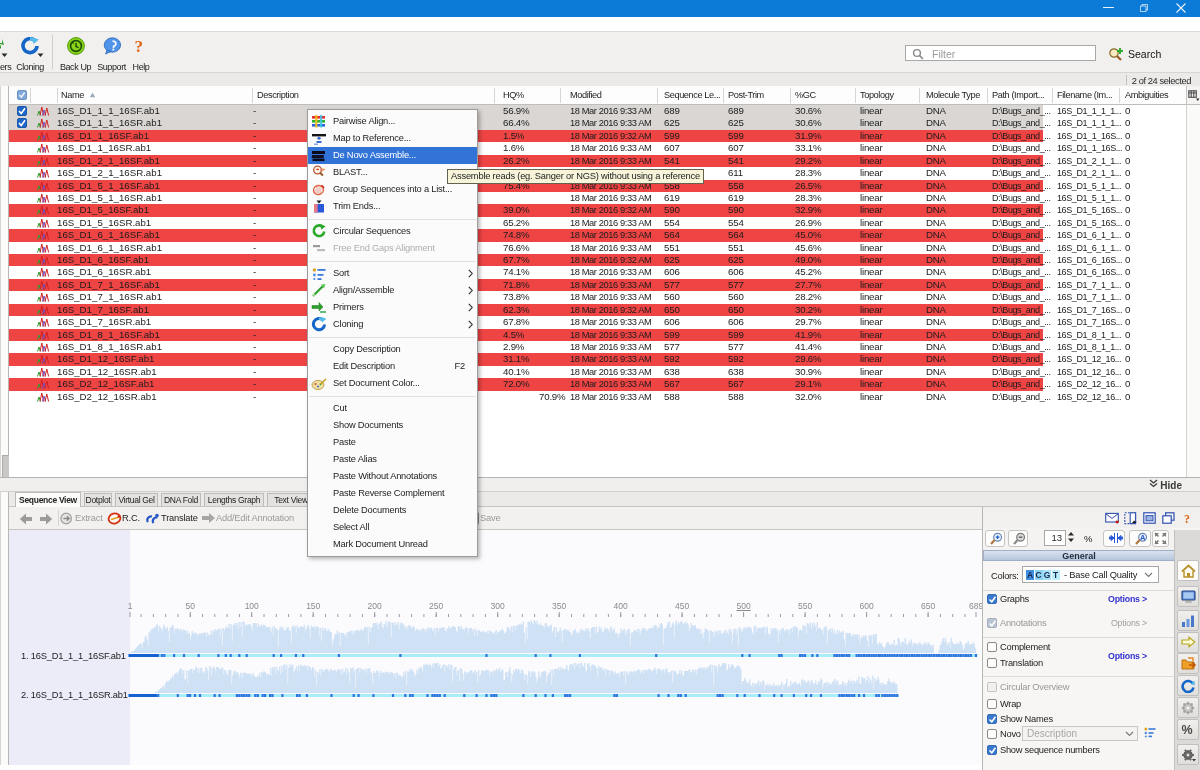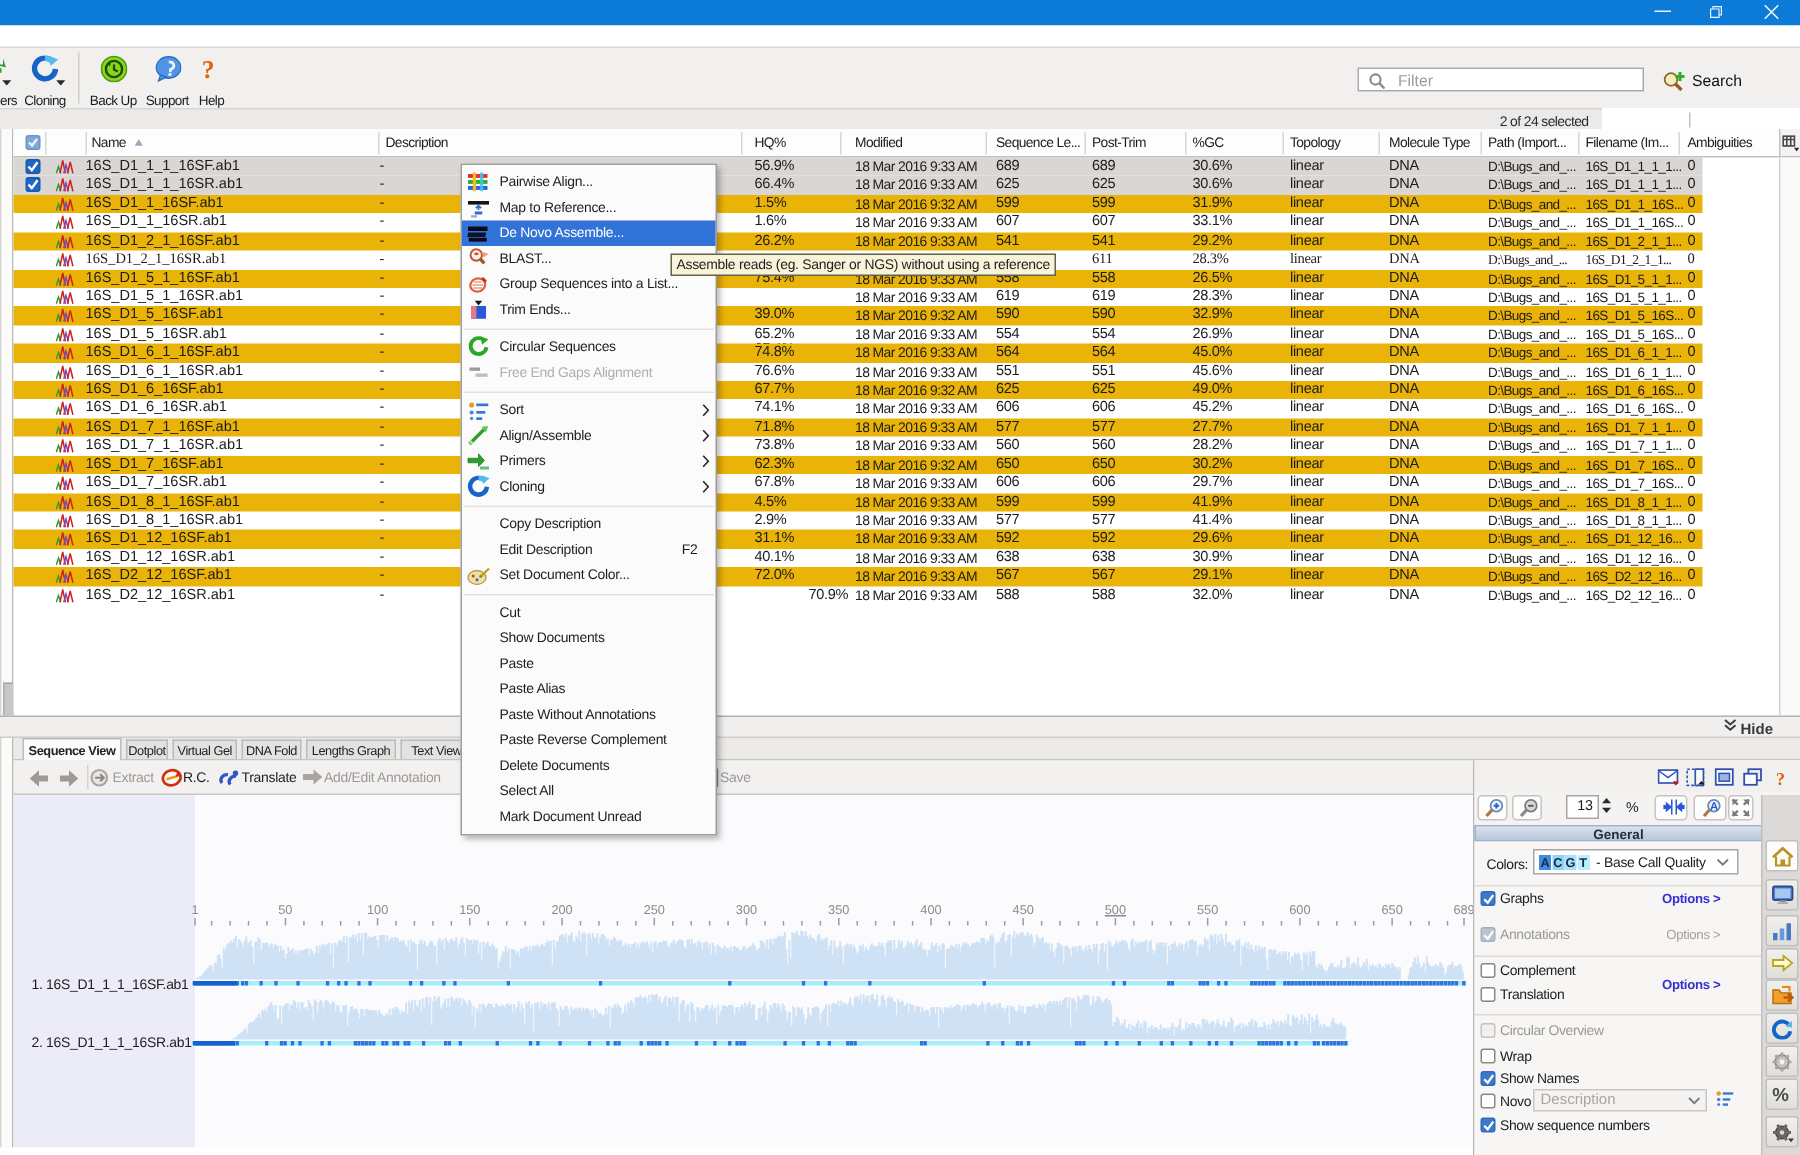--- a/index.html
+++ b/index.html
@@ -18,35 +18,35 @@
   
   #toolbar{left:0;top:31px;width:1200px;height:41px;background:#f1f0ef;border-top:1px solid #dadada;box-sizing:border-box;}
   .tb-item{position:absolute;text-align:center;font-size:10.5px;color:#1d1d1d;}
   .tb-label{position:absolute;top:28px;width:100%;text-align:center;font-size:9px;letter-spacing:-0.4px;}
   .tb-sep{position:absolute;top:3px;height:34px;width:1px;background:#d0cecd;}
   #filterbox{position:absolute;left:905px;top:13px;width:191px;height:16px;background:#fff;border:1px solid #a9a8a7;box-sizing:border-box;}
   #filter-placeholder{position:absolute;left:26px;top:2px;font-size:10.5px;color:#9c9c9c;}
   #searchbtn{left:1107px;top:14px;height:16px;}
   #search-label{position:absolute;left:21px;top:2px;font-size:10.5px;color:#111;}
   
-  #statusbar{left:0;top:72px;width:1068px;height:14px;background:#ebeae9;border-top:1px solid #d7d5d3;box-sizing:border-box;}
+  #statusbar{left:0;top:72px;width:1200px;height:14px;background:#ebeae9;border-top:1px solid #d7d5d3;box-sizing:border-box;}
   #sel-count{position:absolute;right:9px;top:2.5px;font-size:9.3px;letter-spacing:-0.4px;color:#2b2b2b;}
   #sel-sep{position:absolute;left:1126px;top:2px;width:1px;height:10px;background:#c2c0be;}
   
   #leftstrip{left:0;top:86px;width:9px;height:679px;background:#fbfbfa;border-left:1px solid #d8d6d4;border-right:1px solid #b9b7b5;box-sizing:border-box;}
   #leftstrip-thumb{position:absolute;left:1px;top:369px;width:6px;height:23px;background:#c9c7c5;border:1px solid #aeacaa;}
   
   #tablewrap{left:9px;top:86px;width:1191px;height:391px;background:#ffffff;}
   #thead{position:absolute;left:0;top:0;width:1177px;height:19px;background:#fdfdfd;border-bottom:1px solid #c0bebc;box-sizing:border-box;}
   .th{position:absolute;top:4px;font-size:9.2px;letter-spacing:-0.4px;color:#1d1d1d;white-space:nowrap;}
   .th-sep{position:absolute;top:2px;height:15px;width:1px;background:#d8d6d4;}
   #colchooser{position:absolute;left:1177px;top:0;width:14px;height:19px;background:#f4f3f2;border-left:1px solid #c6c4c2;border-bottom:1px solid #c0bebc;box-sizing:border-box;}
   #rows{position:absolute;left:0;top:19px;width:1177px;height:298px;}
-  .row{position:absolute;left:0;width:1126px;height:12.42px;}
-  .row.alt{background:#eab308;text-align:center;}
+  .row{position:absolute;left:0;width:1034px;height:12.42px;}
+  .row.alt{background:#ef4444;text-align:center;}
   .row.sel{background:#d9d6d3;}
   .cell{position:absolute;top:0;font-size:9.7px;letter-spacing:-0.2px;line-height:12.4px;color:#1c1c1c;white-space:nowrap;}
   .cell.c-name{letter-spacing:0;}
   .cell.c-mod{font-size:9.3px;letter-spacing:-0.4px;}
   .cell.c-path,.cell.c-file{font-size:9px;letter-spacing:-0.4px;}
   .cbx{position:absolute;left:8px;top:1px;width:10px;height:10px;border-radius:2px;}
   .cbx.on{background:#1f66c9;border:1px solid #1a57ae;box-sizing:border-box;}
   .cbx svg{position:absolute;left:0;top:0;}
   .rowicon{position:absolute;left:28px;top:1px;width:13px;height:10px;}
   #vscroll{position:absolute;left:1177px;top:19px;width:14px;height:372px;background:#fafaf9;border-left:1px solid #d5d3d1;box-sizing:border-box;}
@@ -367,21 +367,21 @@
           <div class="cell c-mod" style="left: 561px;">18 Mar 2016 9:33 AM</div>
           <div class="cell c-len" style="left: 655px;">541</div>
           <div class="cell c-post" style="left: 719px;">541</div>
           <div class="cell c-gc" style="left: 786px;">29.2%</div>
           <div class="cell c-topo" style="left: 851px;">linear</div>
           <div class="cell c-mol" style="left: 917px;">DNA</div>
           <div class="cell c-path" style="left: 983px;">D:\Bugs_and_...</div>
           <div class="cell c-file" style="left: 1048px;">16S_D1_2_1_1...</div>
           <div class="cell c-amb" style="left: 1116px;">0</div>
         </div>
-        <div class="row" style="top: 62.1px; font-family: Liberation Serif, serif;">
+        <div class="row" style="top: 62.1px;">
           <div class="rowicon">
             <svg width="13" height="10" viewBox="0 0 13 10">
               <path d="M0.5 9.5 L2 5 L3.5 9.5" fill="none" stroke="#2f9e2f" stroke-width="1"></path>
               <path d="M3 9.5 L4.8 1 L6.6 9.5" fill="none" stroke="#d02020" stroke-width="1"></path>
               <path d="M5.5 9.5 L7 4 L8.5 9.5" fill="none" stroke="#7050c0" stroke-width="1"></path>
               <path d="M8 9.5 L9.8 2 L11.6 9.5" fill="none" stroke="#d02020" stroke-width="1"></path>
             </svg>
           </div>
           <div class="cell c-name" style="left: 48px;">16S_D1_2_1_16SR.ab1</div>
           <div class="cell c-desc" style="left: 244px;">-</div>

